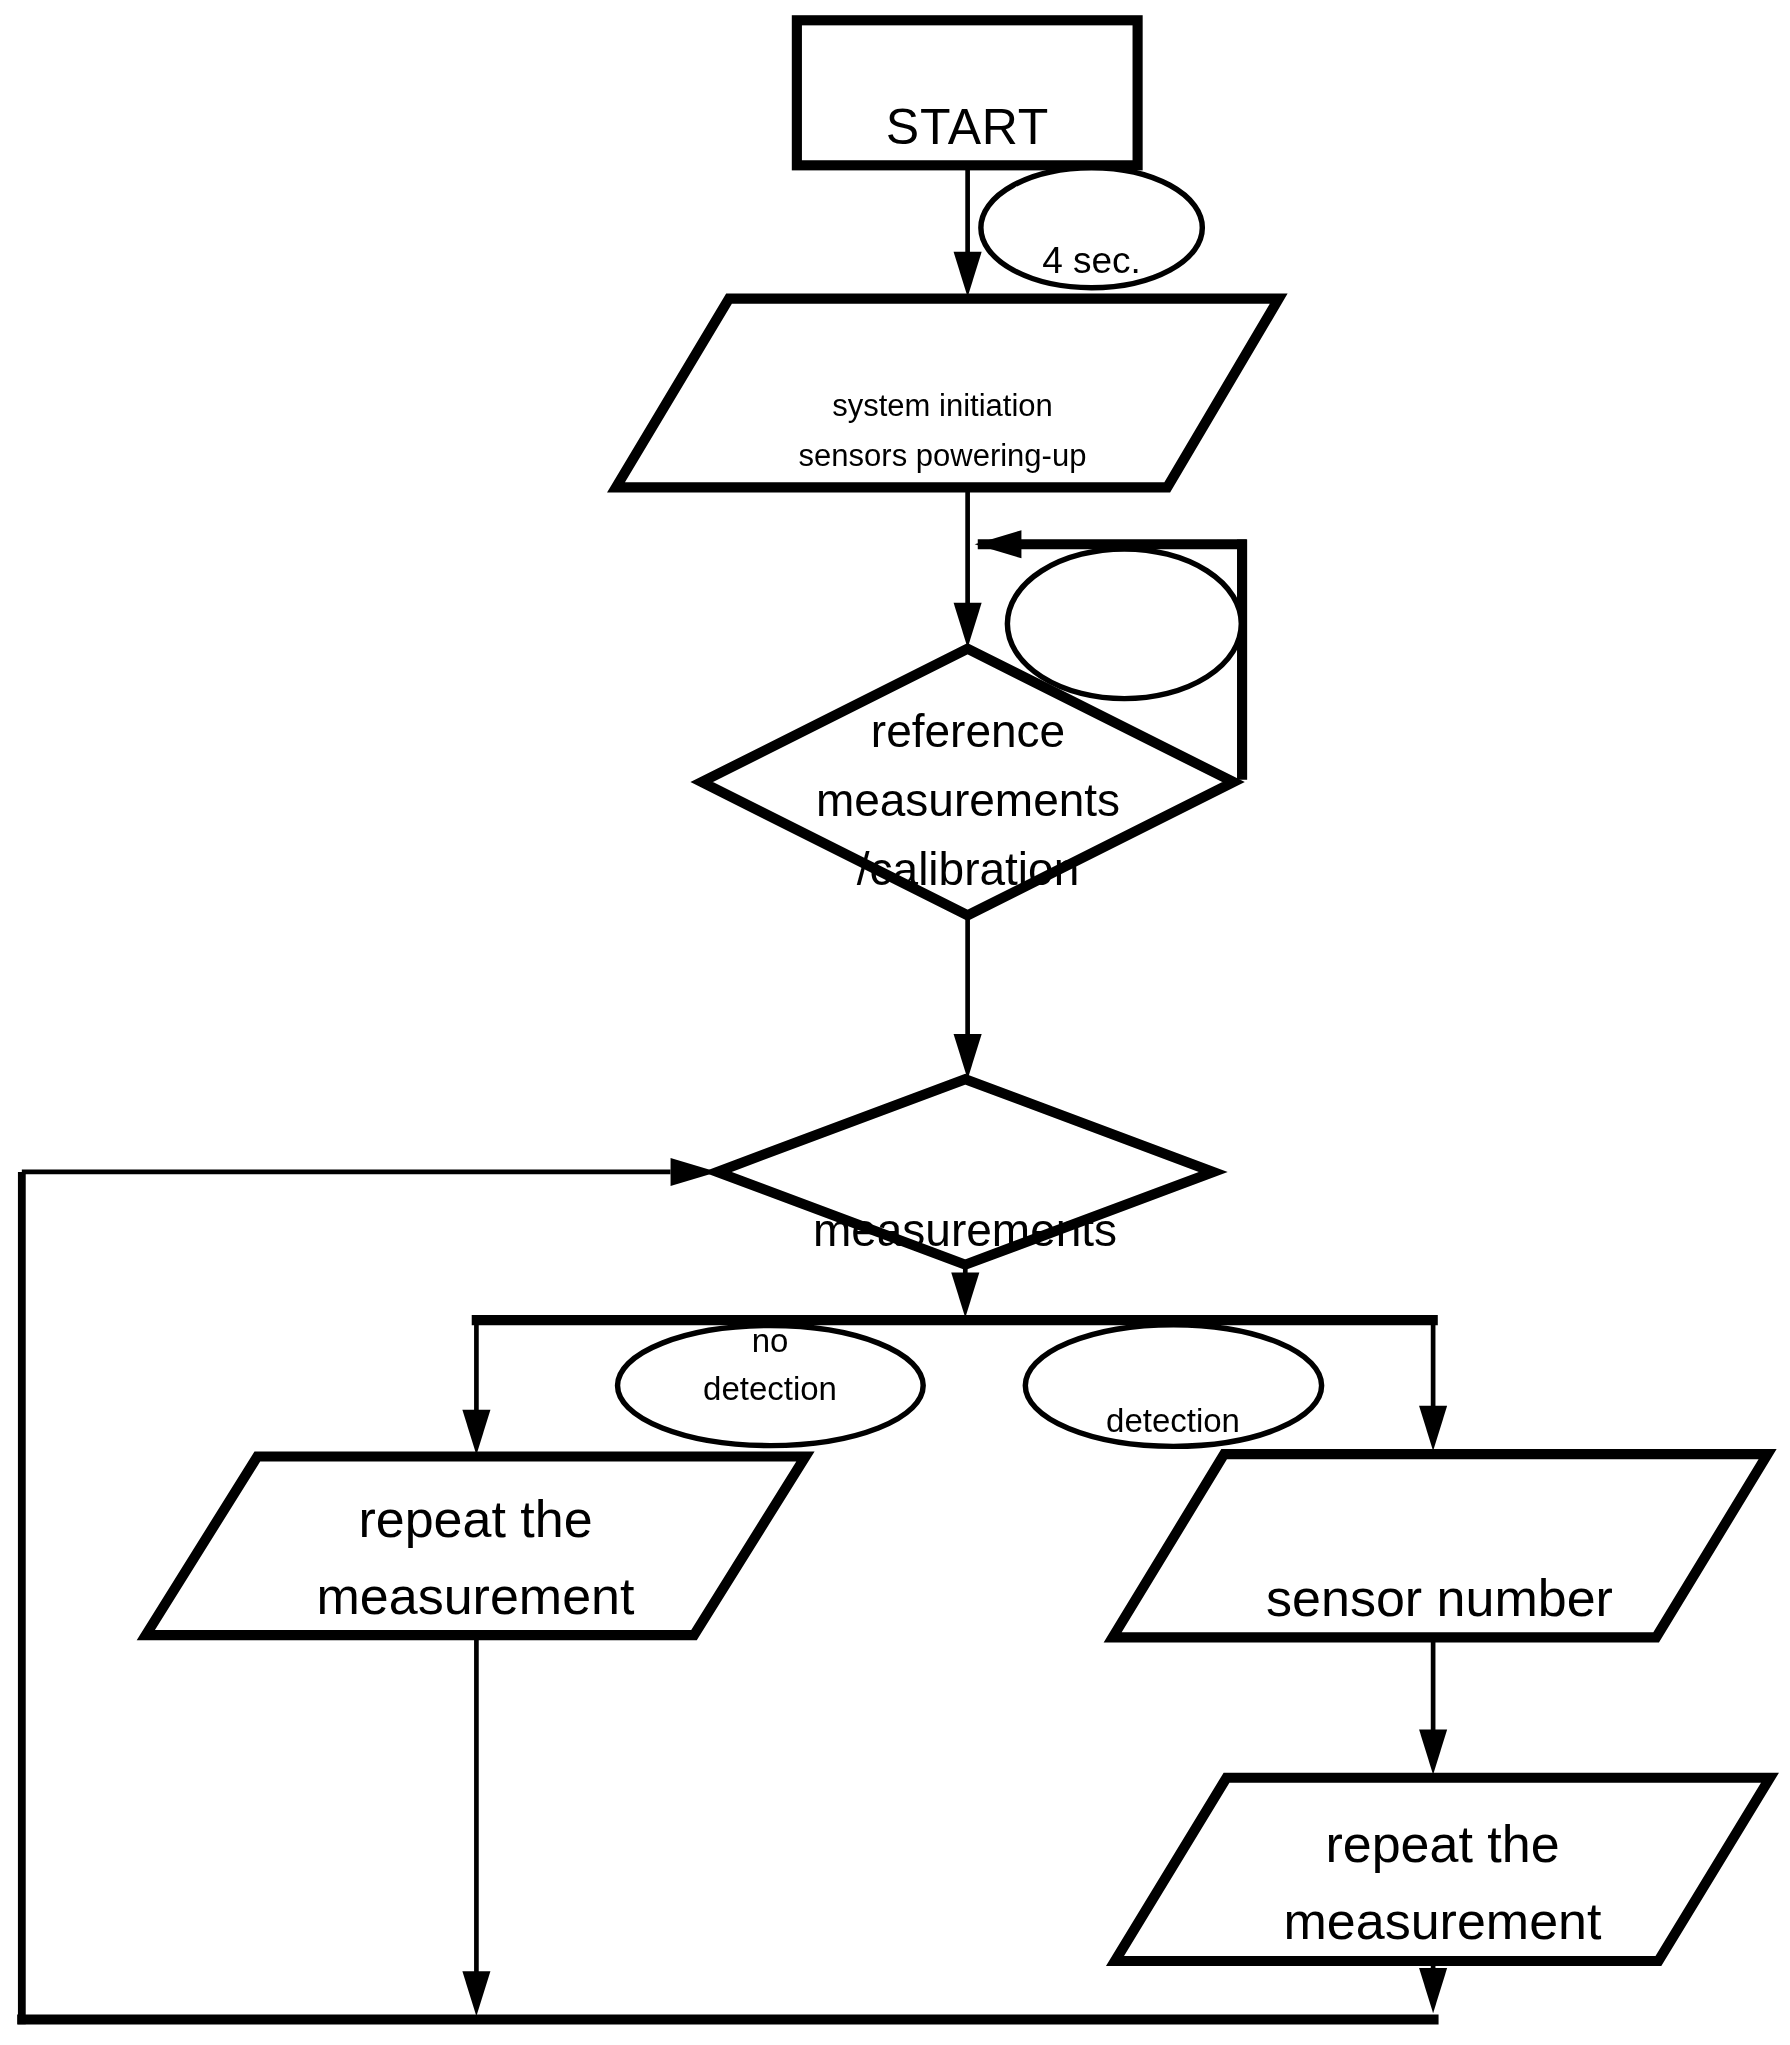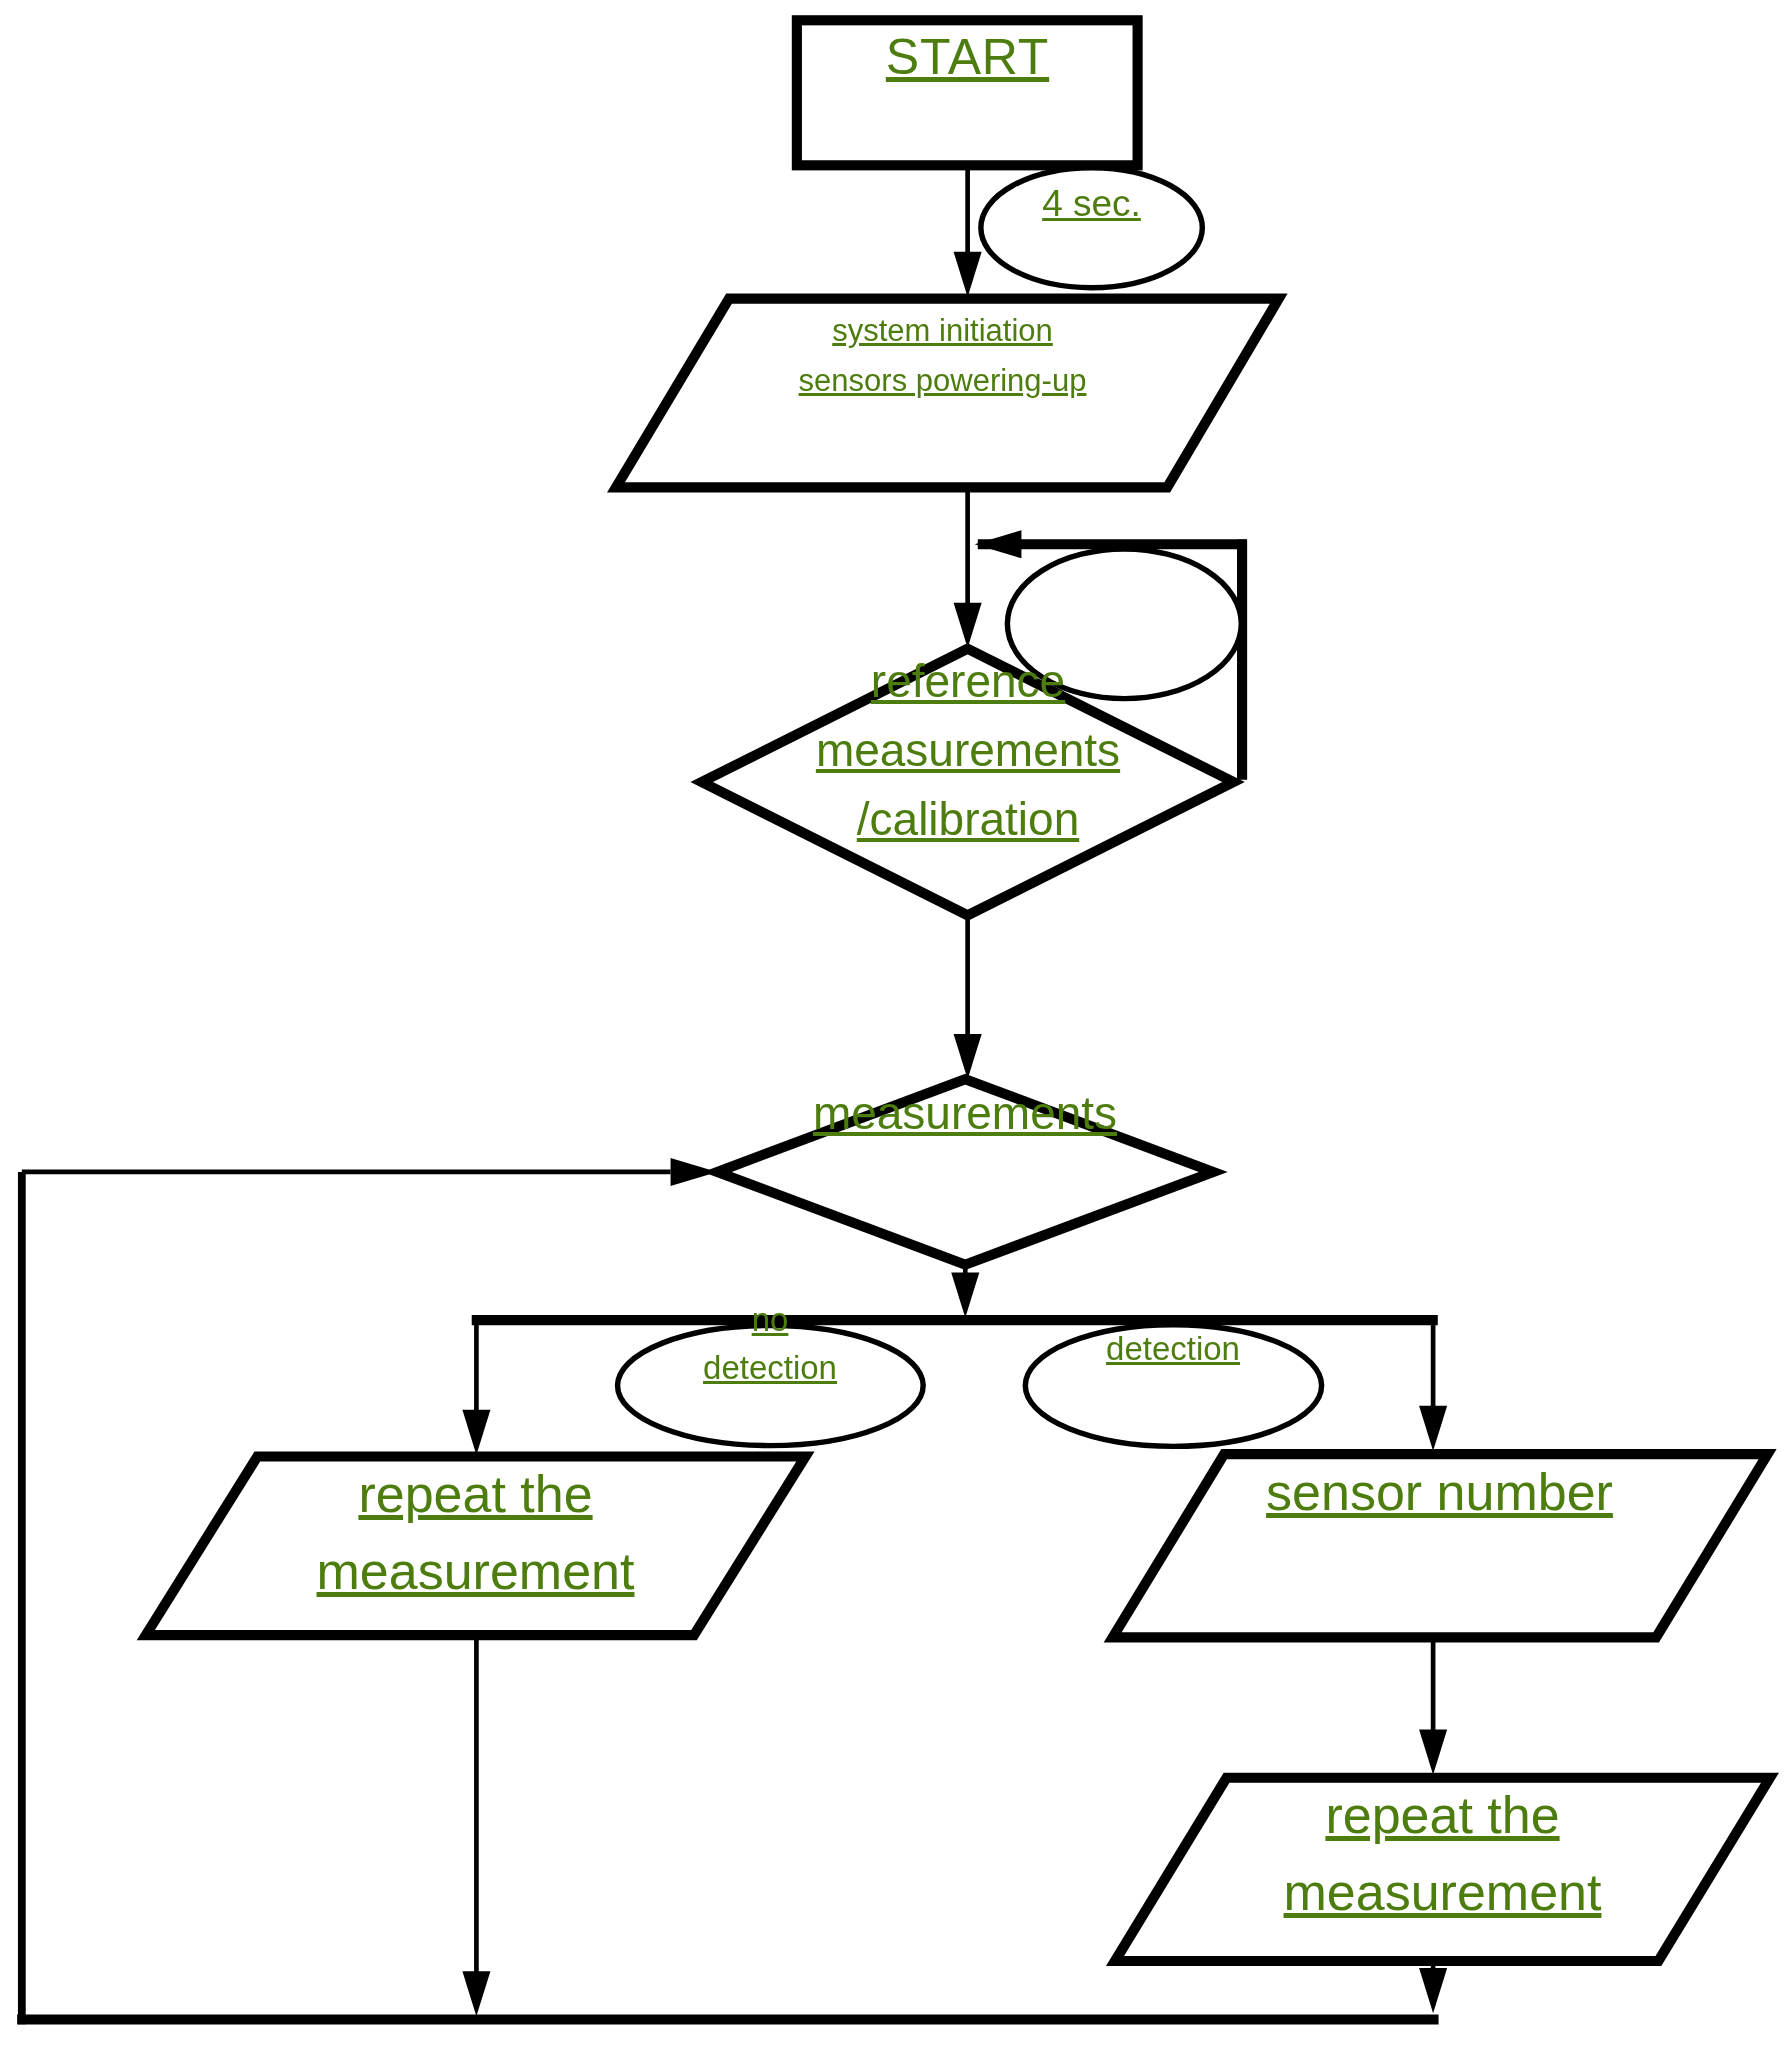--- a/index.html
+++ b/index.html
@@ -30,26 +30,25 @@
   .oval  { stroke-width: 7px; fill: #ffffff; stroke: #000000; }
   .edge  { stroke: #000000; stroke-width: 6px; }
   .edge-thick { stroke: #000000; stroke-width: 13px; }
   .edge-mid { stroke: #000000; stroke-width: 10px; }
   .head  { fill: #000000; stroke: none; }
   .label {
     position: absolute;
     display: flex;
     flex-direction: column;
     align-items: center;
-    justify-content: flex-start;
+    justify-content: flex-end;
     text-align: center;
-    color: #4d7c0f;
+    color: #000000;
     line-height: 1.5;
     white-space: nowrap;
-    text-decoration: underline;
   }
   .label-start       { font-size: 50px; letter-spacing: 0.8px; }
   .label-oval        { font-size: 37px; }
   .label-oval-sm     { font-size: 33px; line-height: 1.45; }
   .label-io-sm       { font-size: 31px; line-height: 1.62; }
   .label-decision    { font-size: 46px; line-height: 1.5; }
   .label-io-lg       { font-size: 52px; line-height: 1.48; }
 </style>
 </head>
 <body>
@@ -106,21 +105,21 @@
     <ellipse class="oval" cx="1400" cy="292" rx="142" ry="77"></ellipse>
     <ellipse class="oval" cx="1442" cy="800" rx="150" ry="96"></ellipse>
     <ellipse class="oval" cx="988" cy="1777" rx="196" ry="77"></ellipse>
     <ellipse class="oval" cx="1505" cy="1777" rx="190" ry="78"></ellipse>
   </svg>
 
   <div class="label label-start" style="left:797px; top:20px; width:341px; height:145px;">
     <div>START</div>
   </div>
 
-  <div class="label label-oval" style="left:981px; top:176px; width:221px; height:120px;">
+  <div class="label label-oval" style="left:981px; top:168px; width:221px; height:120px;">
     <div>4 sec.</div>
   </div>
 
   <div class="label label-io-sm" style="left:611px; top:306px; width:663px; height:175px;">
     <div>system initiation</div>
     <div>sensors powering-up</div>
   </div>
 
 
   <div class="label label-decision" style="left:702px; top:647px; width:532px; height:257px;">

